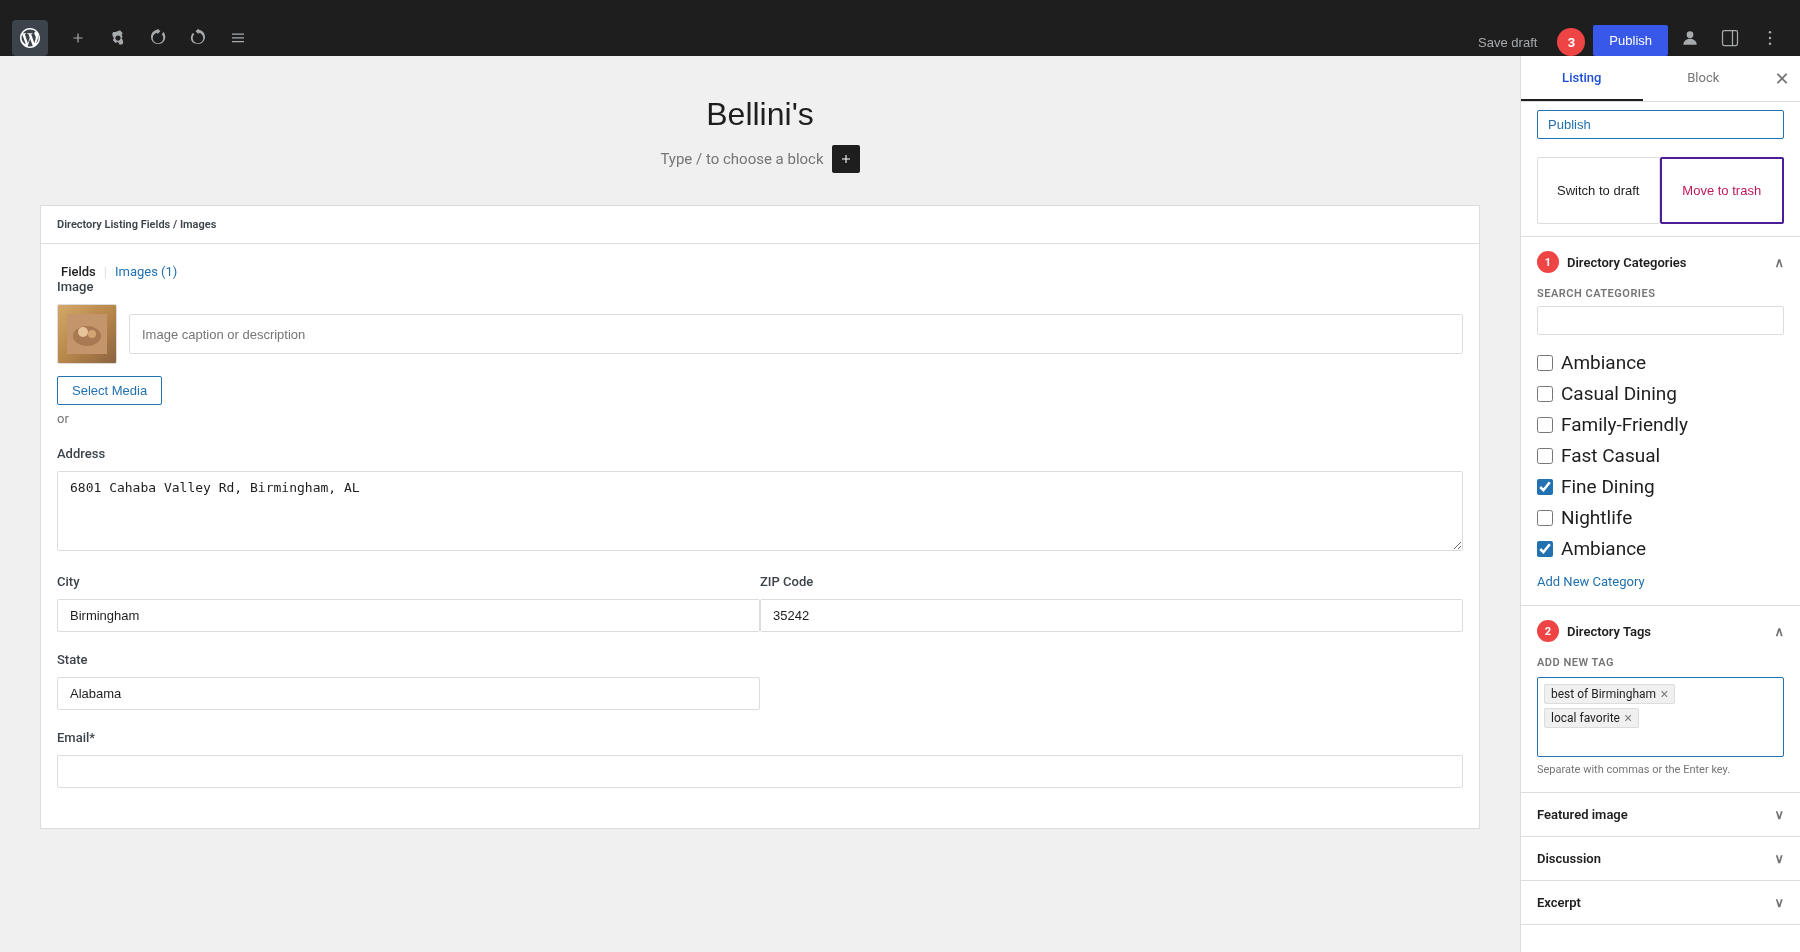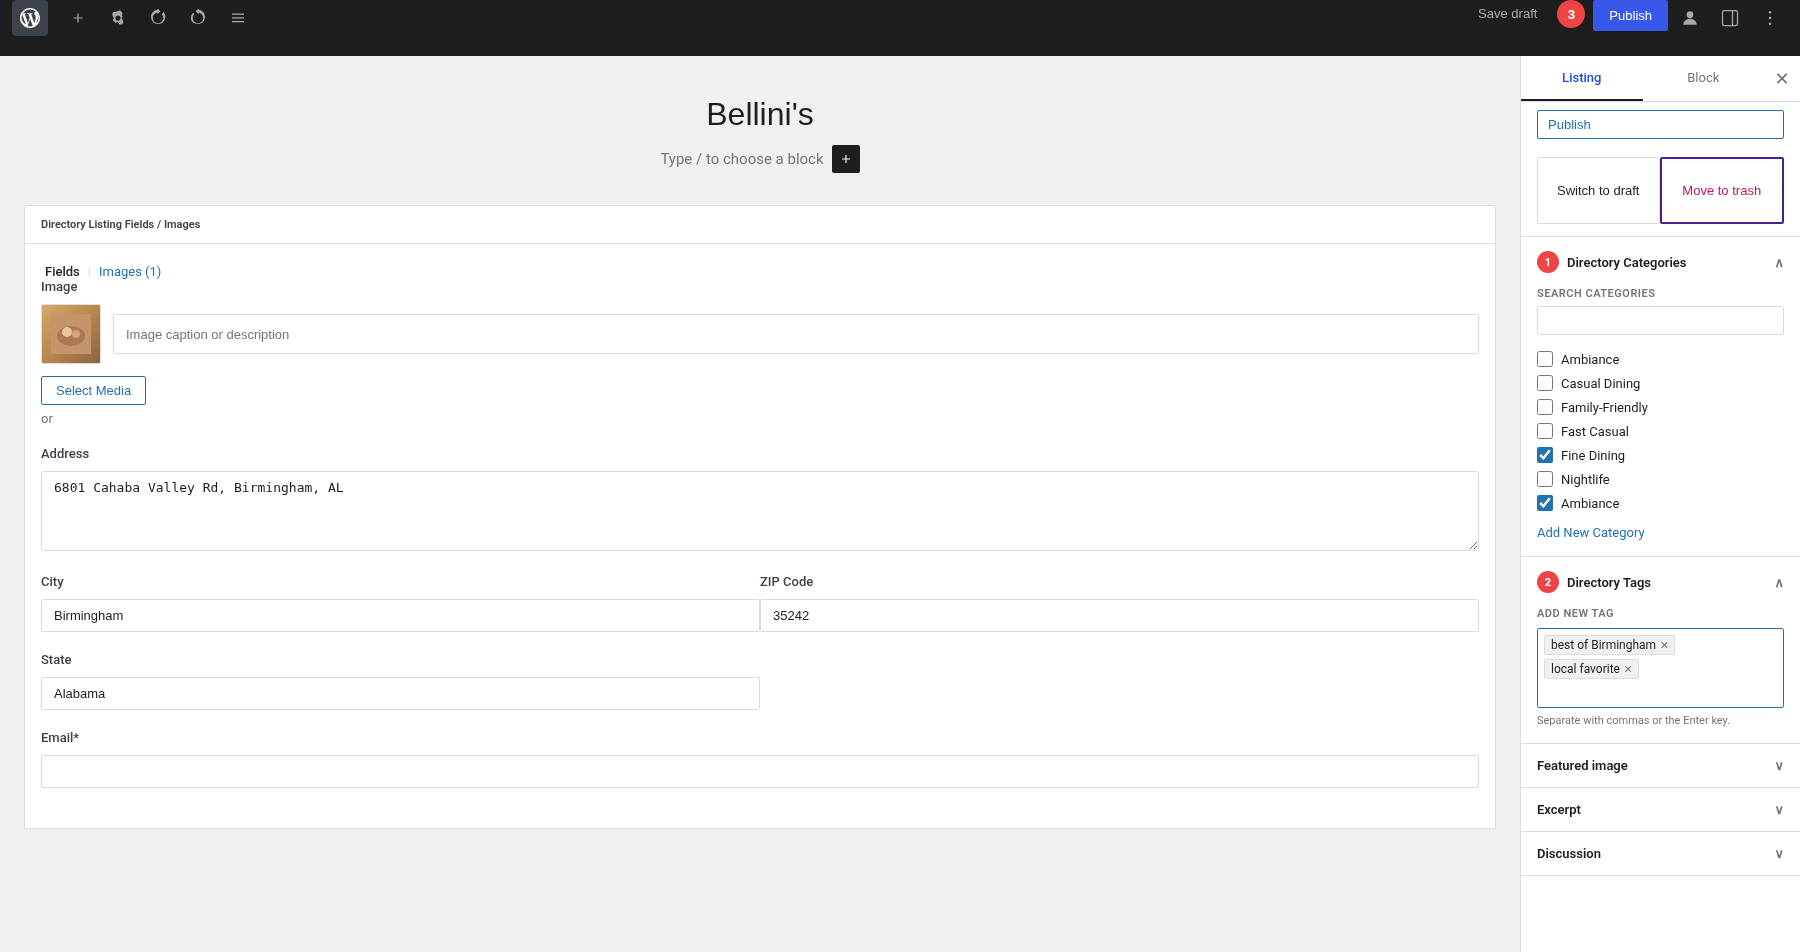--- a/index.html
+++ b/index.html
@@ -1,21 +1,21 @@
 <!DOCTYPE html>
 <html><head>
   <meta charset="utf-8">
   <style>
     * { box-sizing: border-box; margin: 0; padding: 0; }
     body { font-family: -apple-system, BlinkMacSystemFont, 'Segoe UI', Roboto, sans-serif; background: #f0f0f1; color: #1e1e1e; font-size: 13px; }
 
     
     .toolbar {
       position: fixed; top: 0; left: 0; right: 0; height: 56px;
-      background: #1e1e1e; display: flex; align-items: flex-start; z-index: 100;
+      background: #1e1e1e; display: flex; align-items: flex-end; z-index: 100;
       padding: 0 12px; gap: 4px;
     }
     .toolbar-wp-logo {
       width: 36px; height: 36px; background: #3c434a; border-radius: 4px;
       display: flex; align-items: center; justify-content: center; margin-right: 8px;
     }
     .toolbar-wp-logo svg { width: 20px; height: 20px; fill: white; }
     .toolbar-btn {
       width: 36px; height: 36px; background: transparent; border: none; cursor: pointer;
       border-radius: 2px; display: flex; align-items: center; justify-content: center;
@@ -40,21 +40,21 @@
       width: 36px; height: 36px; background: transparent; border: none; cursor: pointer;
       border-radius: 50%; display: flex; align-items: center; justify-content: center;
       color: #a7aaad;
     }
 
     
     .layout { display: flex; margin-top: 56px; min-height: calc(100vh - 56px); }
 
     
     .main-content {
-      flex: 1; background: #f0f0f1; overflow-y: auto; padding: 40px 24px;
+      flex: 1; background: #f0f0f1; overflow-y: auto; padding: 40px 40px;
       margin-right: 280px;
     }
 
     .post-title {
       text-align: center; font-size: 32px; font-weight: 300; color: #1e1e1e;
       margin-bottom: 12px; outline: none; border: none; background: transparent;
       width: 100%;
     }
     .add-block-hint {
       text-align: center; color: #757575; font-size: 15px; margin-bottom: 32px;
@@ -158,21 +158,21 @@
     .search-label { font-size: 11px; font-weight: 600; color: #757575; text-transform: uppercase; letter-spacing: 0.5px; margin-bottom: 6px; }
     .search-input {
       width: 100%; border: 1px solid #dcdcde; border-radius: 2px; padding: 6px 10px;
       font-size: 13px; outline: none; margin-bottom: 12px;
     }
 
     .checkbox-item { display: flex; align-items: center; gap: 8px; padding: 4px 0; }
     .checkbox-item input[type="checkbox"] {
       width: 16px; height: 16px; accent-color: #2271b1; cursor: pointer;
     }
-    .checkbox-label { font-size: 13px; color: #1e1e1e; cursor: pointer; }
+    .checkbox-label { font-size: 19px; color: #1e1e1e; cursor: pointer; }
     .add-new-link { color: #2271b1; font-size: 13px; cursor: pointer; display: block; margin-top: 10px; }
 
     
     .tag-label { font-size: 11px; font-weight: 600; color: #757575; text-transform: uppercase; letter-spacing: 0.5px; margin-bottom: 8px; }
     .tags-input-area {
       border: 1px solid #2271b1; border-radius: 2px; padding: 6px; min-height: 80px;
       display: flex; flex-direction: column; gap: 4px;
     }
     .tag-chip {
       display: inline-flex; align-items: center; gap: 4px; background: #f0f0f1;
@@ -413,26 +413,26 @@
 
     <div class="panel">
       <div class="panel-header">
         <span>Featured image</span>
         <span class="chevron chevron-down" style="margin-left:auto"></span>
       </div>
     </div>
 
     <div class="panel">
       <div class="panel-header">
+        <span>Discussion</span>
+        <span class="chevron chevron-down" style="margin-left:auto"></span>
+      </div>
+    </div>
+
+    <div class="panel">
+      <div class="panel-header">
         <span>Excerpt</span>
         <span class="chevron chevron-down" style="margin-left:auto"></span>
       </div>
     </div>
 
-    <div class="panel">
-      <div class="panel-header">
-        <span>Discussion</span>
-        <span class="chevron chevron-down" style="margin-left:auto"></span>
-      </div>
-    </div>
-
   </div>
 </div>
 
 </body></html>

